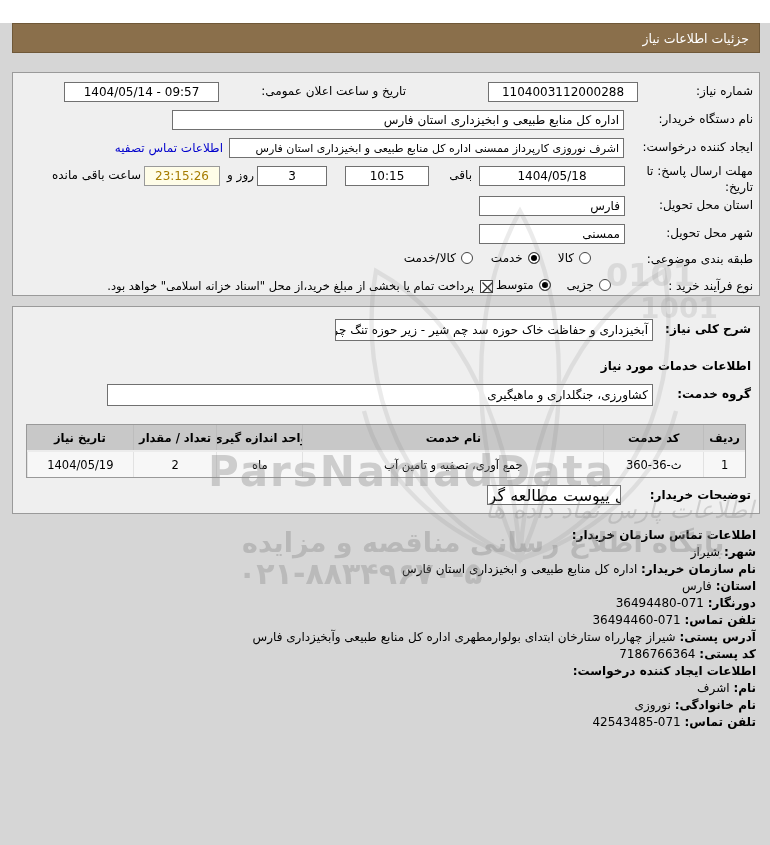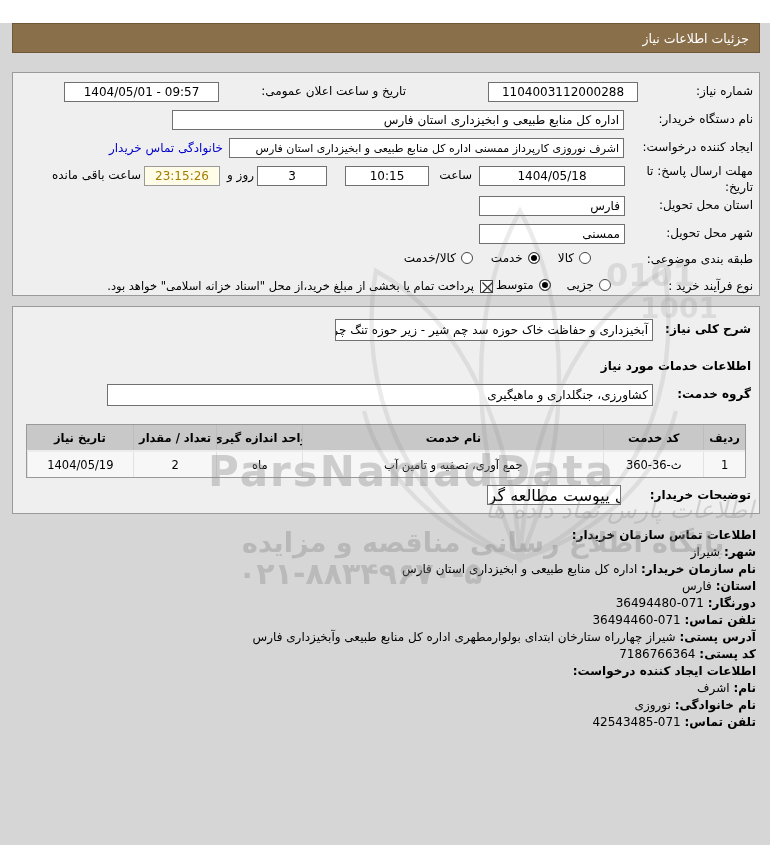--- a/index.html
+++ b/index.html
@@ -59,32 +59,32 @@
 
   <div class="titlebar">
     <span>جزئیات اطلاعات نیاز</span>
   </div>
 
   <div class="panel" id="panel1">
 
     <span class="lbl" style="top:11px;right:6px;">شماره نیاز:</span>
     <div class="inp center ltr" style="top:9px;right:121px;width:150px;">1104003112000288</div>
     <span class="lbl" style="top:11px;right:353px;">تاریخ و ساعت اعلان عمومی:</span>
-    <div class="inp center ltr" style="top:9px;right:540px;width:155px;">1404/05/01 - 09:57</div>
+    <div class="inp center ltr" style="top:9px;right:540px;width:155px;">1404/05/14 - 09:57</div>
 
     <span class="lbl" style="top:39px;right:6px;">نام دستگاه خریدار:</span>
     <div class="inp" style="top:37px;right:135px;width:452px;">اداره کل منابع طبیعی و ابخیزداری استان فارس</div>
 
     <span class="lbl" style="top:67px;right:6px;">ایجاد کننده درخواست:</span>
     <div class="inp small" style="top:65px;right:135px;width:395px;">اشرف نوروزی کارپرداز ممسنی اداره کل منابع طبیعی و ابخیزداری استان فارس</div>
-    <span class="link" style="top:68px;right:536px;">خانوادگی تماس خریدار</span>
+    <span class="link" style="top:68px;right:536px;">اطلاعات تماس تصفیه</span>
 
     <span class="lbl wrap" style="top:90px;right:6px;width:122px;">مهلت ارسال پاسخ: تا تاریخ:</span>
     <div class="inp center ltr" style="top:93px;right:134px;width:146px;">1404/05/18</div>
-    <span class="lbl" style="top:95px;right:287px;">ساعت</span>
+    <span class="lbl" style="top:95px;right:287px;">باقی</span>
     <div class="inp center ltr" style="top:93px;right:330px;width:84px;">10:15</div>
     <div class="inp center ltr" style="top:93px;right:432px;width:70px;">3</div>
     <span class="lbl" style="top:95px;right:505px;">روز و</span>
     <div class="inp center ltr cream" style="top:93px;right:539px;width:76px;">23:15:26</div>
     <span class="lbl" style="top:95px;right:618px;">ساعت باقی مانده</span>
 
     <span class="lbl" style="top:125px;right:6px;">استان محل تحویل:</span>
     <div class="inp" style="top:123px;right:134px;width:146px;">فارس</div>
 
     <span class="lbl" style="top:153px;right:6px;">شهر محل تحویل:</span>

